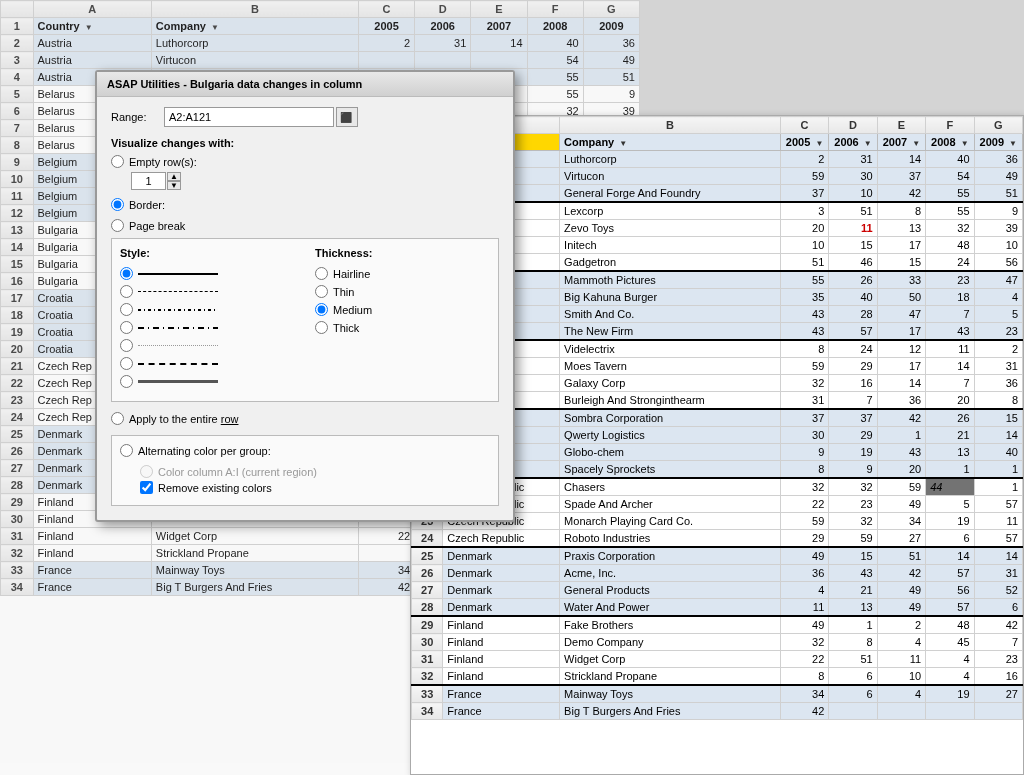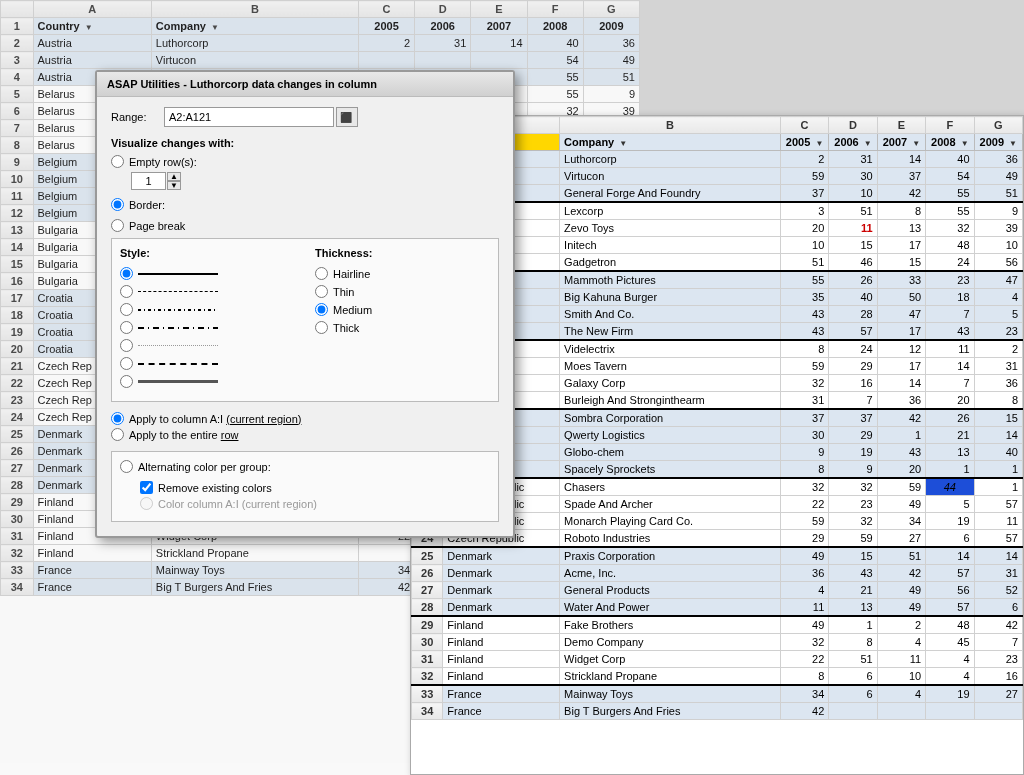--- a/index.html
+++ b/index.html
@@ -489,21 +489,21 @@
             <td style="background: rgb(220, 230, 241); text-align: right;"></td>
             <td style="background: rgb(220, 230, 241); text-align: right;"></td>
             <td style="background: rgb(220, 230, 241); text-align: right;"></td>
             <td style="background: rgb(220, 230, 241); text-align: right;"></td>
           </tr>
         </tbody>
     </table>
   </div>
 
   <div class="dialog">
-    <div class="dialog-title">ASAP Utilities - Luthorcorp data changes in column</div>
+    <div class="dialog-title">ASAP Utilities - Bulgaria data changes in column</div>
     <div class="dialog-body">
 
       <div class="range-row">
         <span class="range-label">Range:</span>
         <input class="range-input" type="text" value="A2:A121" style="">
         <button class="range-btn">⬛</button>
       </div>
 
       <div class="section-label">Visualize changes with:</div>
 
@@ -581,42 +581,38 @@
             <div class="style-radio">
               <input type="radio" name="thickness" style="">
               <span>Thick</span>
             </div>
           </div>
         </div>
       </div>
 
       <div class="apply-section">
         <div class="apply-row">
-          <input type="radio" name="apply" checked="" style="">
-          <span>Apply to column A:I <span class="apply-underline">(current region)</span></span>
-        </div>
-        <div class="apply-row">
           <input type="radio" name="apply" style="">
           <span>Apply to the entire <span class="apply-underline">row</span></span>
         </div>
       </div>
 
       <div class="alt-color-section">
         <div class="alt-color-title">
           <input type="radio" name="viz" style="">
           <span>Alternating color per group:</span>
         </div>
         <div class="alt-color-options">
           <div class="checkbox-row">
+            <input type="radio" name="color-apply" disabled="" style="">
+            <span style="color:#999;">Color column A:I (current region)</span>
+          </div>
+          <div class="checkbox-row">
             <input type="checkbox" checked="" style="">
             <span>Remove existing colors</span>
-          </div>
-          <div class="checkbox-row">
-            <input type="radio" name="color-apply" disabled="" style="">
-            <span style="color:#999;">Color column A:I (current region)</span>
           </div>
         </div>
       </div>
 
     </div>
   </div>
 
   <svg style="position:absolute;top:230px;left:355px;z-index:8;width:80px;height:100px;">
     <defs>
       <marker id="arrowhead" markerWidth="8" markerHeight="8" refX="6" refY="3" orient="auto">
@@ -851,21 +847,21 @@
             <td style="background: rgb(220, 230, 241); text-align: right;">1</td>
             <td style="background: rgb(220, 230, 241); text-align: right;">1</td>
           </tr>
           <tr>
             <td class="row-num" style="border-top: 2px solid rgb(0, 0, 0);">21</td>
             <td style="background: rgb(255, 255, 255); border-top: 2px solid rgb(0, 0, 0);">Czech Republic</td>
             <td style="background: rgb(255, 255, 255); border-top: 2px solid rgb(0, 0, 0);">Chasers</td>
             <td style="background: rgb(255, 255, 255); text-align: right; border-top: 2px solid rgb(0, 0, 0);">32</td>
             <td style="background: rgb(255, 255, 255); text-align: right; border-top: 2px solid rgb(0, 0, 0);">32</td>
             <td style="background: rgb(255, 255, 255); text-align: right; border-top: 2px solid rgb(0, 0, 0);">59</td>
-            <td style="background: #1d4ed8; text-align: center; border-top: 2px solid rgb(0, 0, 0); font-style: italic;">44</td>
+            <td style="background: #737373; text-align: left; border-top: 2px solid rgb(0, 0, 0); font-style: italic;">44</td>
             <td style="background: rgb(255, 255, 255); text-align: right; border-top: 2px solid rgb(0, 0, 0);">1</td>
           </tr>
           <tr>
             <td class="row-num" style="">22</td>
             <td style="background: rgb(255, 255, 255);">Czech Republic</td>
             <td style="background: rgb(255, 255, 255);">Spade And Archer</td>
             <td style="background: rgb(255, 255, 255); text-align: right;">22</td>
             <td style="background: rgb(255, 255, 255); text-align: right;">23</td>
             <td style="background: rgb(255, 255, 255); text-align: right;">49</td>
             <td style="background: rgb(255, 255, 255); text-align: right;">5</td>

